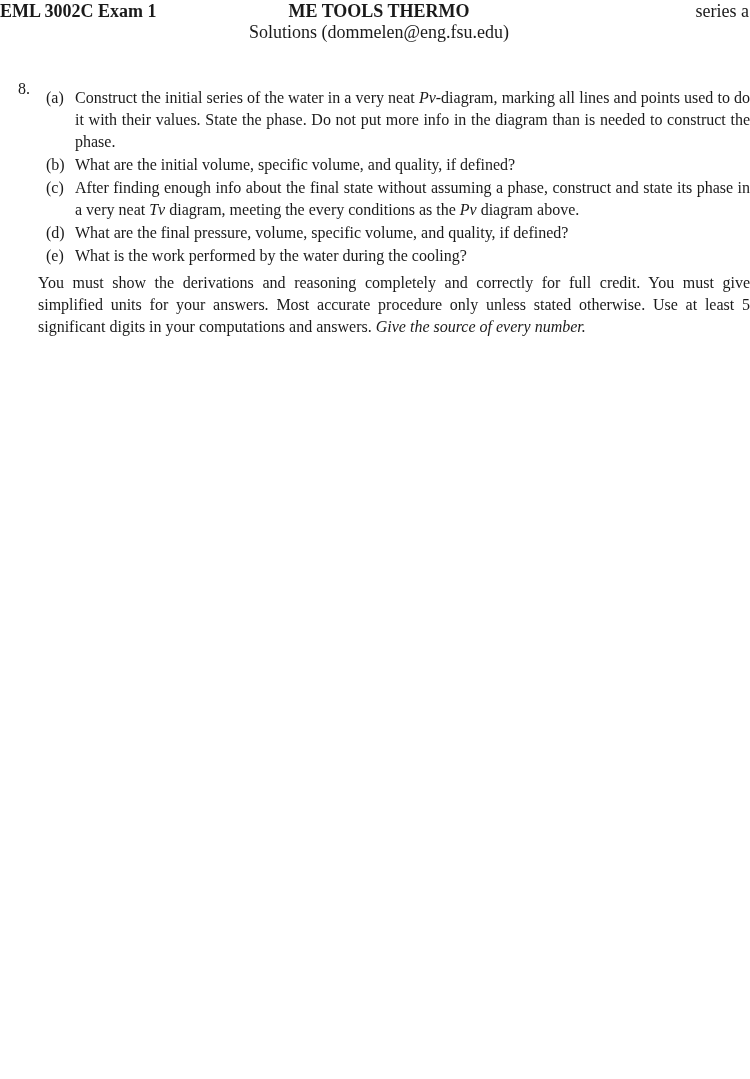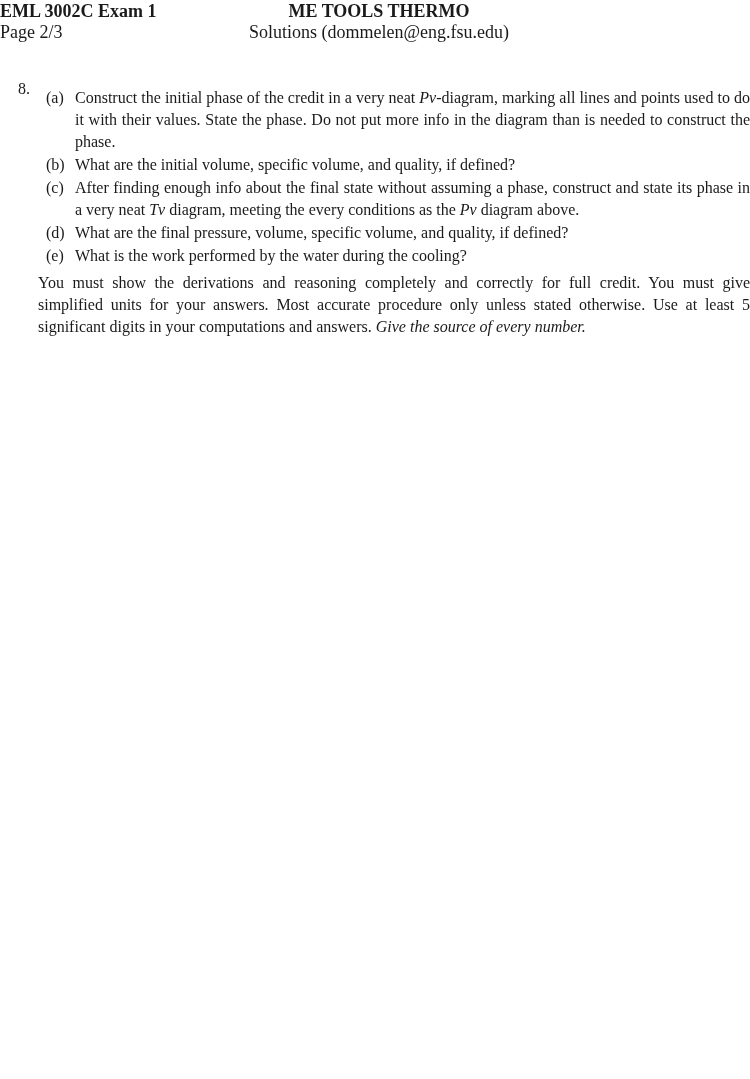--- a/index.html
+++ b/index.html
@@ -71,40 +71,40 @@
   }
 </style>
 </head>
 <body>
 
 <div class="page">
 
   <div class="header">
     <div class="h-left">
       <div class="h-line1">EML 3002C Exam 1</div>
-      <div class="h-line2">Page 2/3</div>
     </div>
     <div class="h-center">
       <div class="h-line1">ME TOOLS THERMO</div>
       <div class="h-line2">Solutions (dommelen@eng.fsu.edu)</div>
     </div>
     <div class="h-right">
+      <div class="h-line2">series a</div>
     </div>
   </div>
 
   <div class="question">
     <div class="q-num">8.</div>
     <div class="q-body">
 
 
       <div class="parts">
 
         <div class="part">
           <span class="part-label">(a)</span>
-          <div class="part-text"><span>Construct the initial phase of the credit in a very neat </span><span class="mi">Pv</span><span>-diagram, marking all lines and points used to do it with their values. State the phase. Do not put more info in the diagram than is needed to construct the phase.</span></div>
+          <div class="part-text"><span>Construct the initial series of the water in a very neat </span><span class="mi">Pv</span><span>-diagram, marking all lines and points used to do it with their values. State the phase. Do not put more info in the diagram than is needed to construct the phase.</span></div>
         </div>
 
         <div class="part">
           <span class="part-label">(b)</span>
           <div class="part-text"><span>What are the initial volume, specific volume, and quality, if defined?</span></div>
         </div>
 
         <div class="part">
           <span class="part-label">(c)</span>
           <div class="part-text"><span>After finding enough info about the final state without assuming a phase, construct and state its phase in a very neat </span><span class="mi">Tv</span><span> diagram, meeting the every conditions as the </span><span class="mi">Pv</span><span> diagram above.</span></div>

